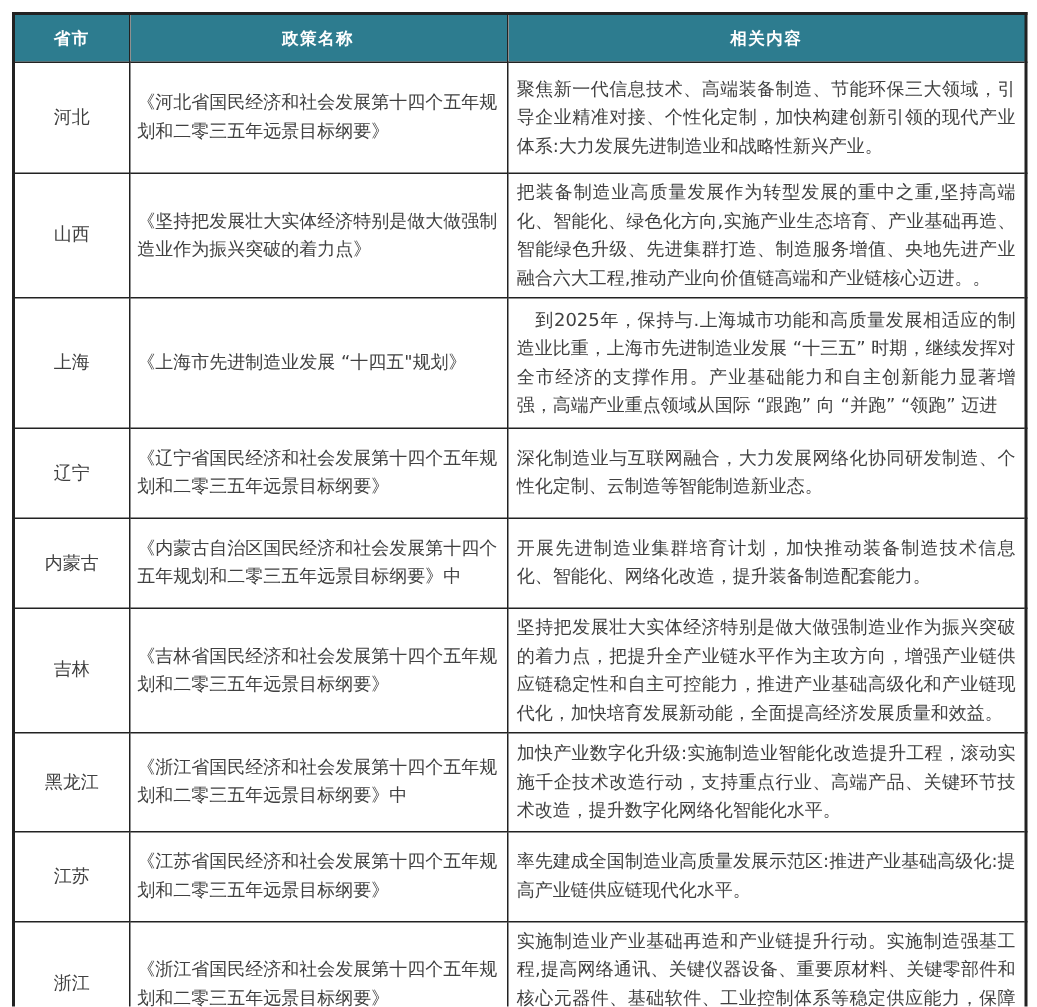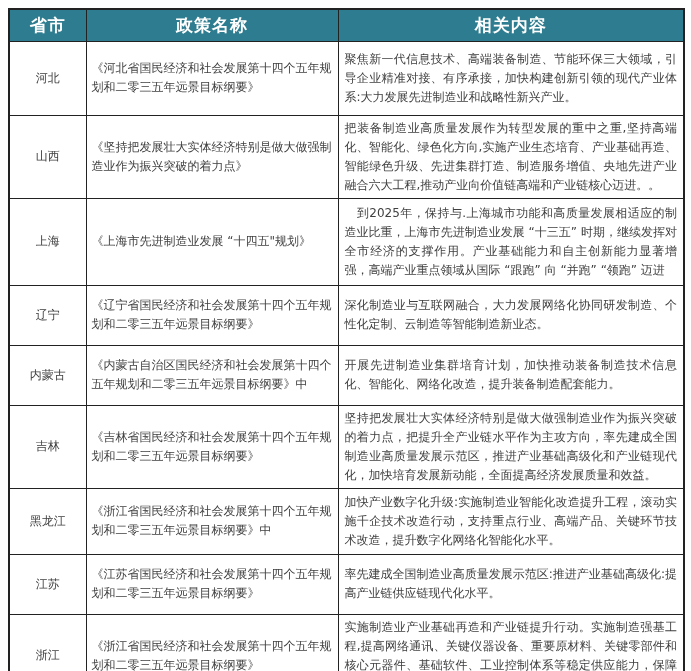--- a/index.html
+++ b/index.html
@@ -27,21 +27,21 @@
     border: 2px solid var(--border);
   }
   th, td {
     border: 1px solid var(--border);
     vertical-align: middle;
     overflow: hidden;
   }
   th {
     background: var(--header-bg);
     color: var(--header-text);
-    font-size: 17px;
+    font-size: 11px;
     font-weight: bold;
     height: 32px;
     text-align: center;
     letter-spacing: 1px;
   }
   td {
     font-size: 12px;
     line-height: 19px;
     color: var(--body-text);
   }
@@ -72,21 +72,21 @@
     <tr>
       <th>省市</th>
       <th>政策名称</th>
       <th>相关内容</th>
     </tr>
   </thead>
   <tbody>
   <tr>
     <td class="col-province">河北</td>
     <td class="col-policy">《河北省国民经济和社会发展第十四个五年规划和二零三五年远景目标纲要》</td>
-    <td class="col-content">聚焦新一代信息技术、高端装备制造、节能环保三大领域，引导企业精准对接、有序承接，加快构建创新引领的现代产业体系:大力发展先进制造业和战略性新兴产业。</td>
+    <td class="col-content">聚焦新一代信息技术、高端装备制造、节能环保三大领域，引导企业精准对接、个性化定制，加快构建创新引领的现代产业体系:大力发展先进制造业和战略性新兴产业。</td>
   </tr>
 
   <tr>
     <td class="col-province">山西</td>
     <td class="col-policy">《坚持把发展壮大实体经济特别是做大做强制造业作为振兴突破的着力点》</td>
     <td class="col-content">把装备制造业高质量发展作为转型发展的重中之重,坚持高端化、智能化、绿色化方向,实施产业生态培育、产业基础再造、智能绿色升级、先进集群打造、制造服务增值、央地先进产业融合六大工程,推动产业向价值链高端和产业链核心迈进。。</td>
   </tr>
 
   <tr>
     <td class="col-province">上海</td>
@@ -102,21 +102,21 @@
 
   <tr>
     <td class="col-province">内蒙古</td>
     <td class="col-policy">《内蒙古自治区国民经济和社会发展第十四个五年规划和二零三五年远景目标纲要》中</td>
     <td class="col-content">开展先进制造业集群培育计划，加快推动装备制造技术信息化、智能化、网络化改造，提升装备制造配套能力。</td>
   </tr>
 
   <tr>
     <td class="col-province">吉林</td>
     <td class="col-policy">《吉林省国民经济和社会发展第十四个五年规划和二零三五年远景目标纲要》</td>
-    <td class="col-content">坚持把发展壮大实体经济特别是做大做强制造业作为振兴突破的着力点，把提升全产业链水平作为主攻方向，率先建成全国制造业高质量发展示范区，推进产业基础高级化和产业链现代化，加快培育发展新动能，全面提高经济发展质量和效益。</td>
+    <td class="col-content">坚持把发展壮大实体经济特别是做大做强制造业作为振兴突破的着力点，把提升全产业链水平作为主攻方向，增强产业链供应链稳定性和自主可控能力，推进产业基础高级化和产业链现代化，加快培育发展新动能，全面提高经济发展质量和效益。</td>
   </tr>
 
   <tr>
     <td class="col-province">黑龙江</td>
     <td class="col-policy">《浙江省国民经济和社会发展第十四个五年规划和二零三五年远景目标纲要》中</td>
     <td class="col-content">加快产业数字化升级:实施制造业智能化改造提升工程，滚动实施千企技术改造行动，支持重点行业、高端产品、关键环节技术改造，提升数字化网络化智能化水平。</td>
   </tr>
 
   <tr>
     <td class="col-province">江苏</td>

